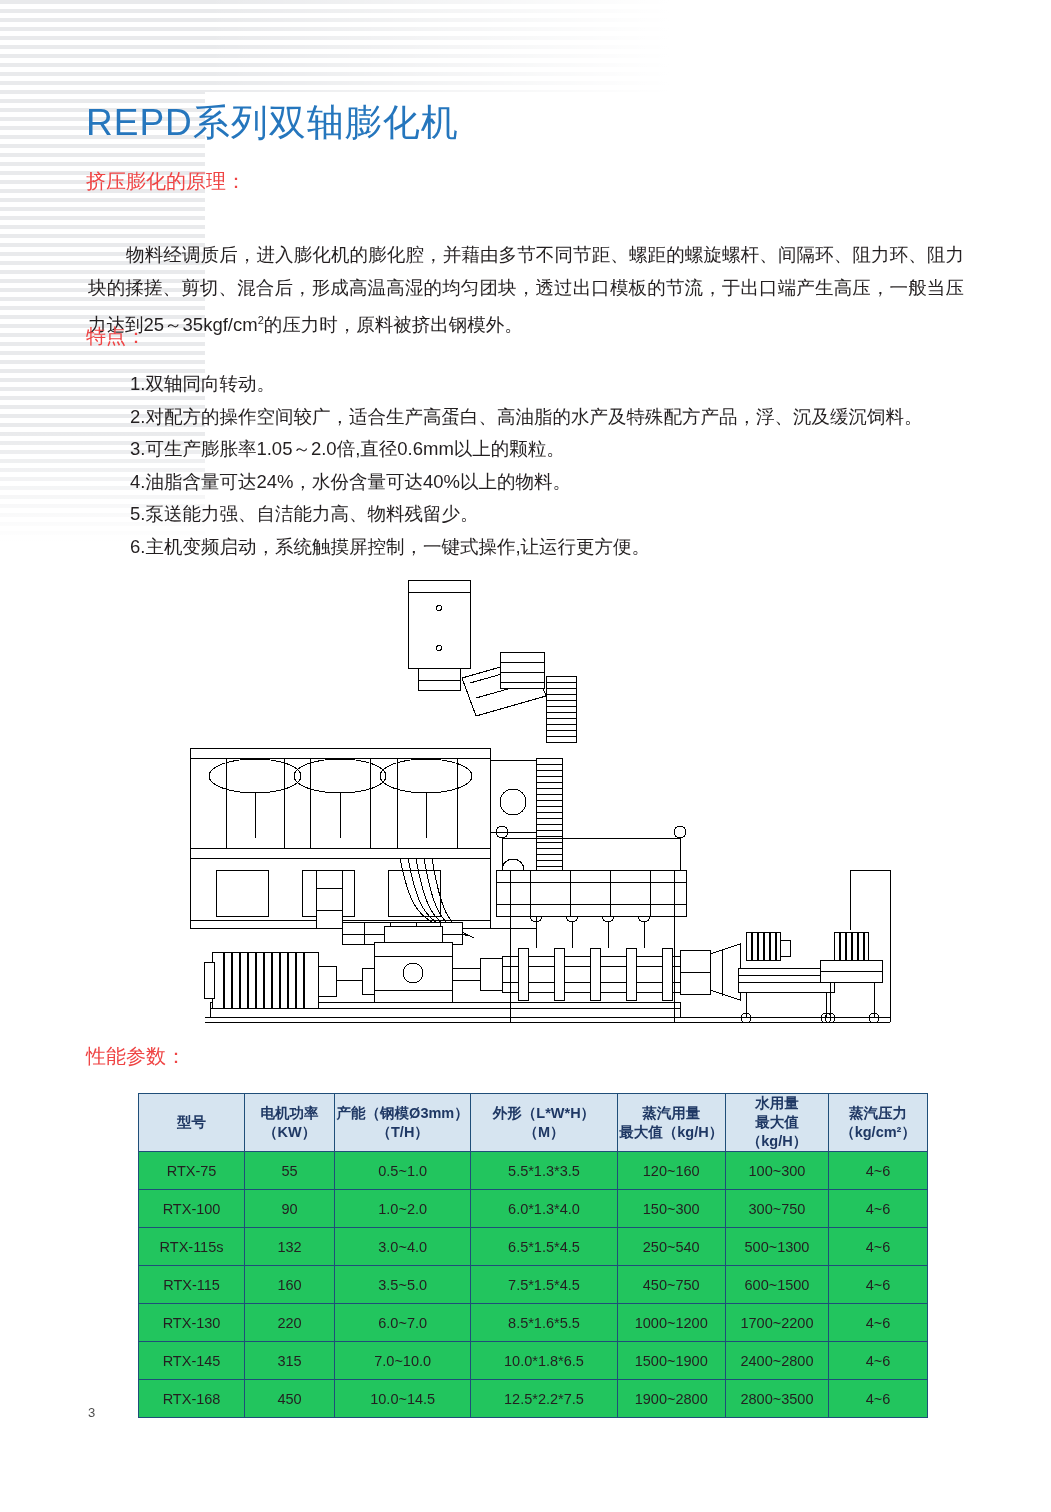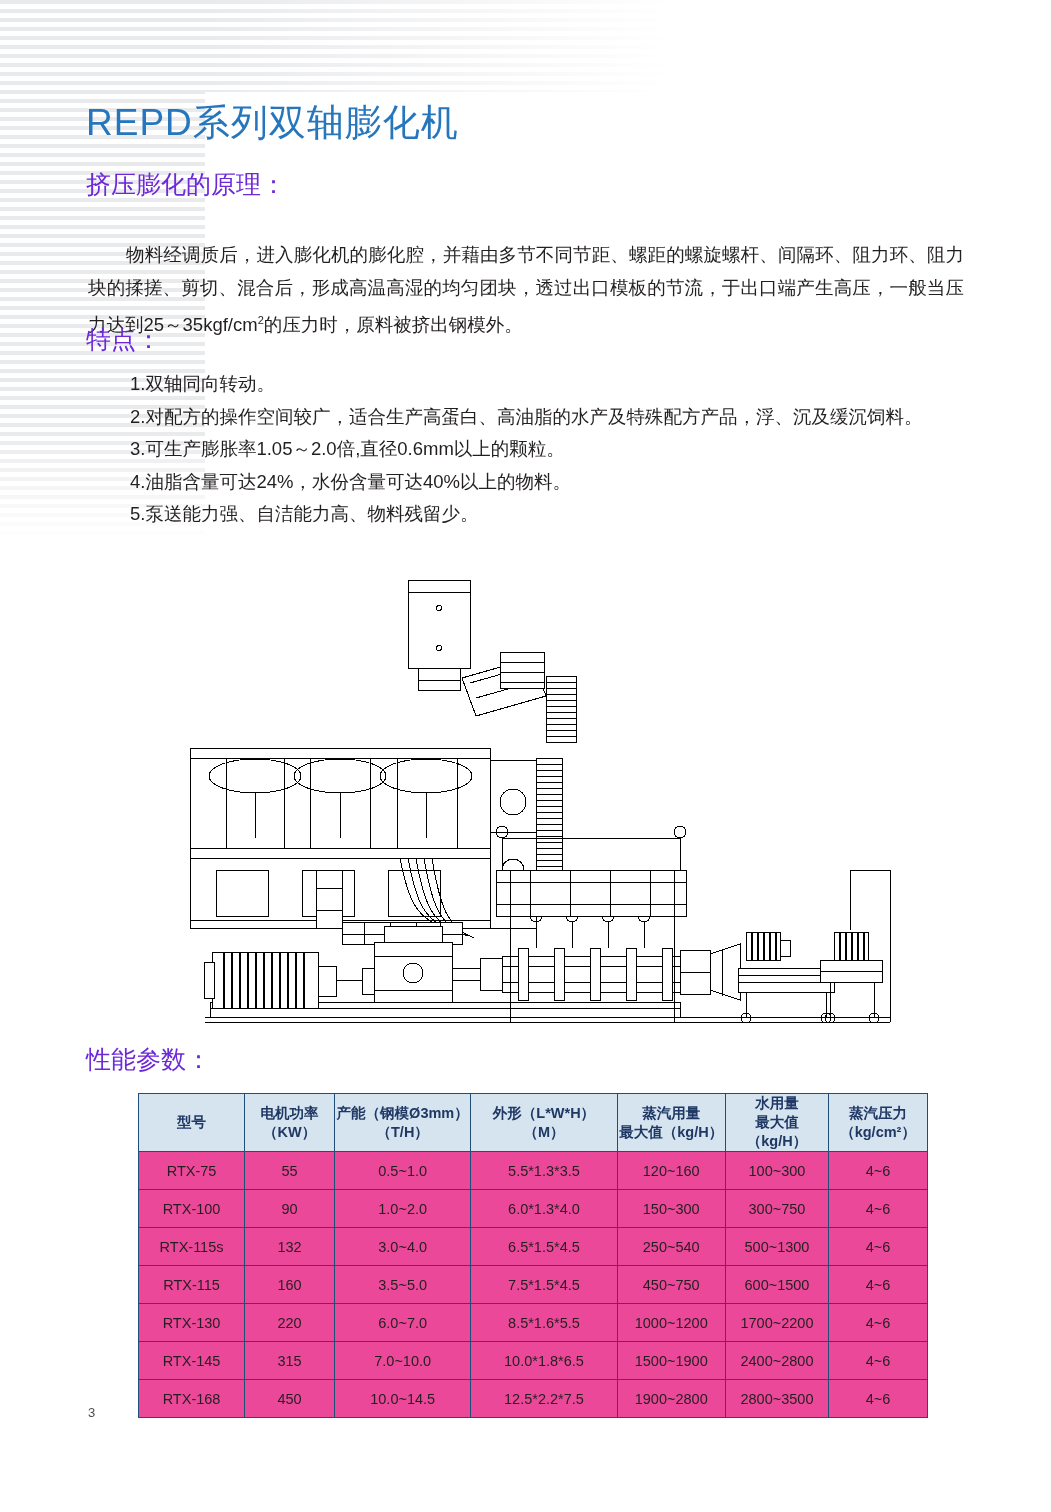--- a/index.html
+++ b/index.html
@@ -79,22 +79,22 @@
     font-size: 37px;
     font-weight: normal;
     color: #2576bd;
     letter-spacing: 1px;
     white-space: nowrap;
   }
 
   
   .section-heading {
     position: absolute;
-    font-size: 25px;
-    color: #6d28d9;
+    font-size: 20px;
+    color: #ef4444;
     font-weight: normal;
     white-space: nowrap;
   }
   #heading-principle { left: 86px; top: 168px; }
   #heading-features  { left: 86px; top: 323px; text-align: right; }
   #heading-specs     { left: 86px; top: 1043px; }
 
   
   .principle-text {
     position: absolute;
@@ -156,21 +156,21 @@
   }
   table.spec-table thead th {
     background: #d6e4f0;
     height: 50px;
     font-weight: bold;
     line-height: 19px;
     color: #1f3864;
   }
   table.spec-table tbody td {
     height: 37px;
-    background: #ec4899;
+    background: #22c55e;
   }
   col.c-model  { width: 110px; }
   col.c-power  { width: 92px; }
   col.c-cap    { width: 140px; }
   col.c-dim    { width: 150px; }
   col.c-steam  { width: 110px; }
   col.c-water  { width: 105px; }
   col.c-press  { width: 100px; }
 
   .page-number {
@@ -200,20 +200,21 @@
   </div>
 
   <div class="section-heading" id="heading-features">特点：</div>
 
   <div class="features">
     <div class="feature-item">1.双轴同向转动。</div>
     <div class="feature-item">2.对配方的操作空间较广，适合生产高蛋白、高油脂的水产及特殊配方产品，浮、沉及缓沉饲料。</div>
     <div class="feature-item">3.可生产膨胀率1.05～2.0倍,直径0.6mm以上的颗粒。</div>
     <div class="feature-item">4.油脂含量可达24%，水份含量可达40%以上的物料。</div>
     <div class="feature-item">5.泵送能力强、自洁能力高、物料残留少。</div>
+    <div class="feature-item">6.主机变频启动，系统触摸屏控制，一键式操作,让运行更方便。</div>
   </div>
 
   <div class="machine-figure">
     <svg width="760" height="460" viewBox="0 0 760 460" xmlns="http://www.w3.org/2000/svg">
       <g fill="none" stroke="#000000" stroke-width="1" shape-rendering="crispEdges">
 
         <line x1="55" y1="452" x2="740" y2="452"></line>
         <line x1="55" y1="447" x2="740" y2="447"></line>
 
         <rect x="60" y="432" width="470" height="15"></rect>

